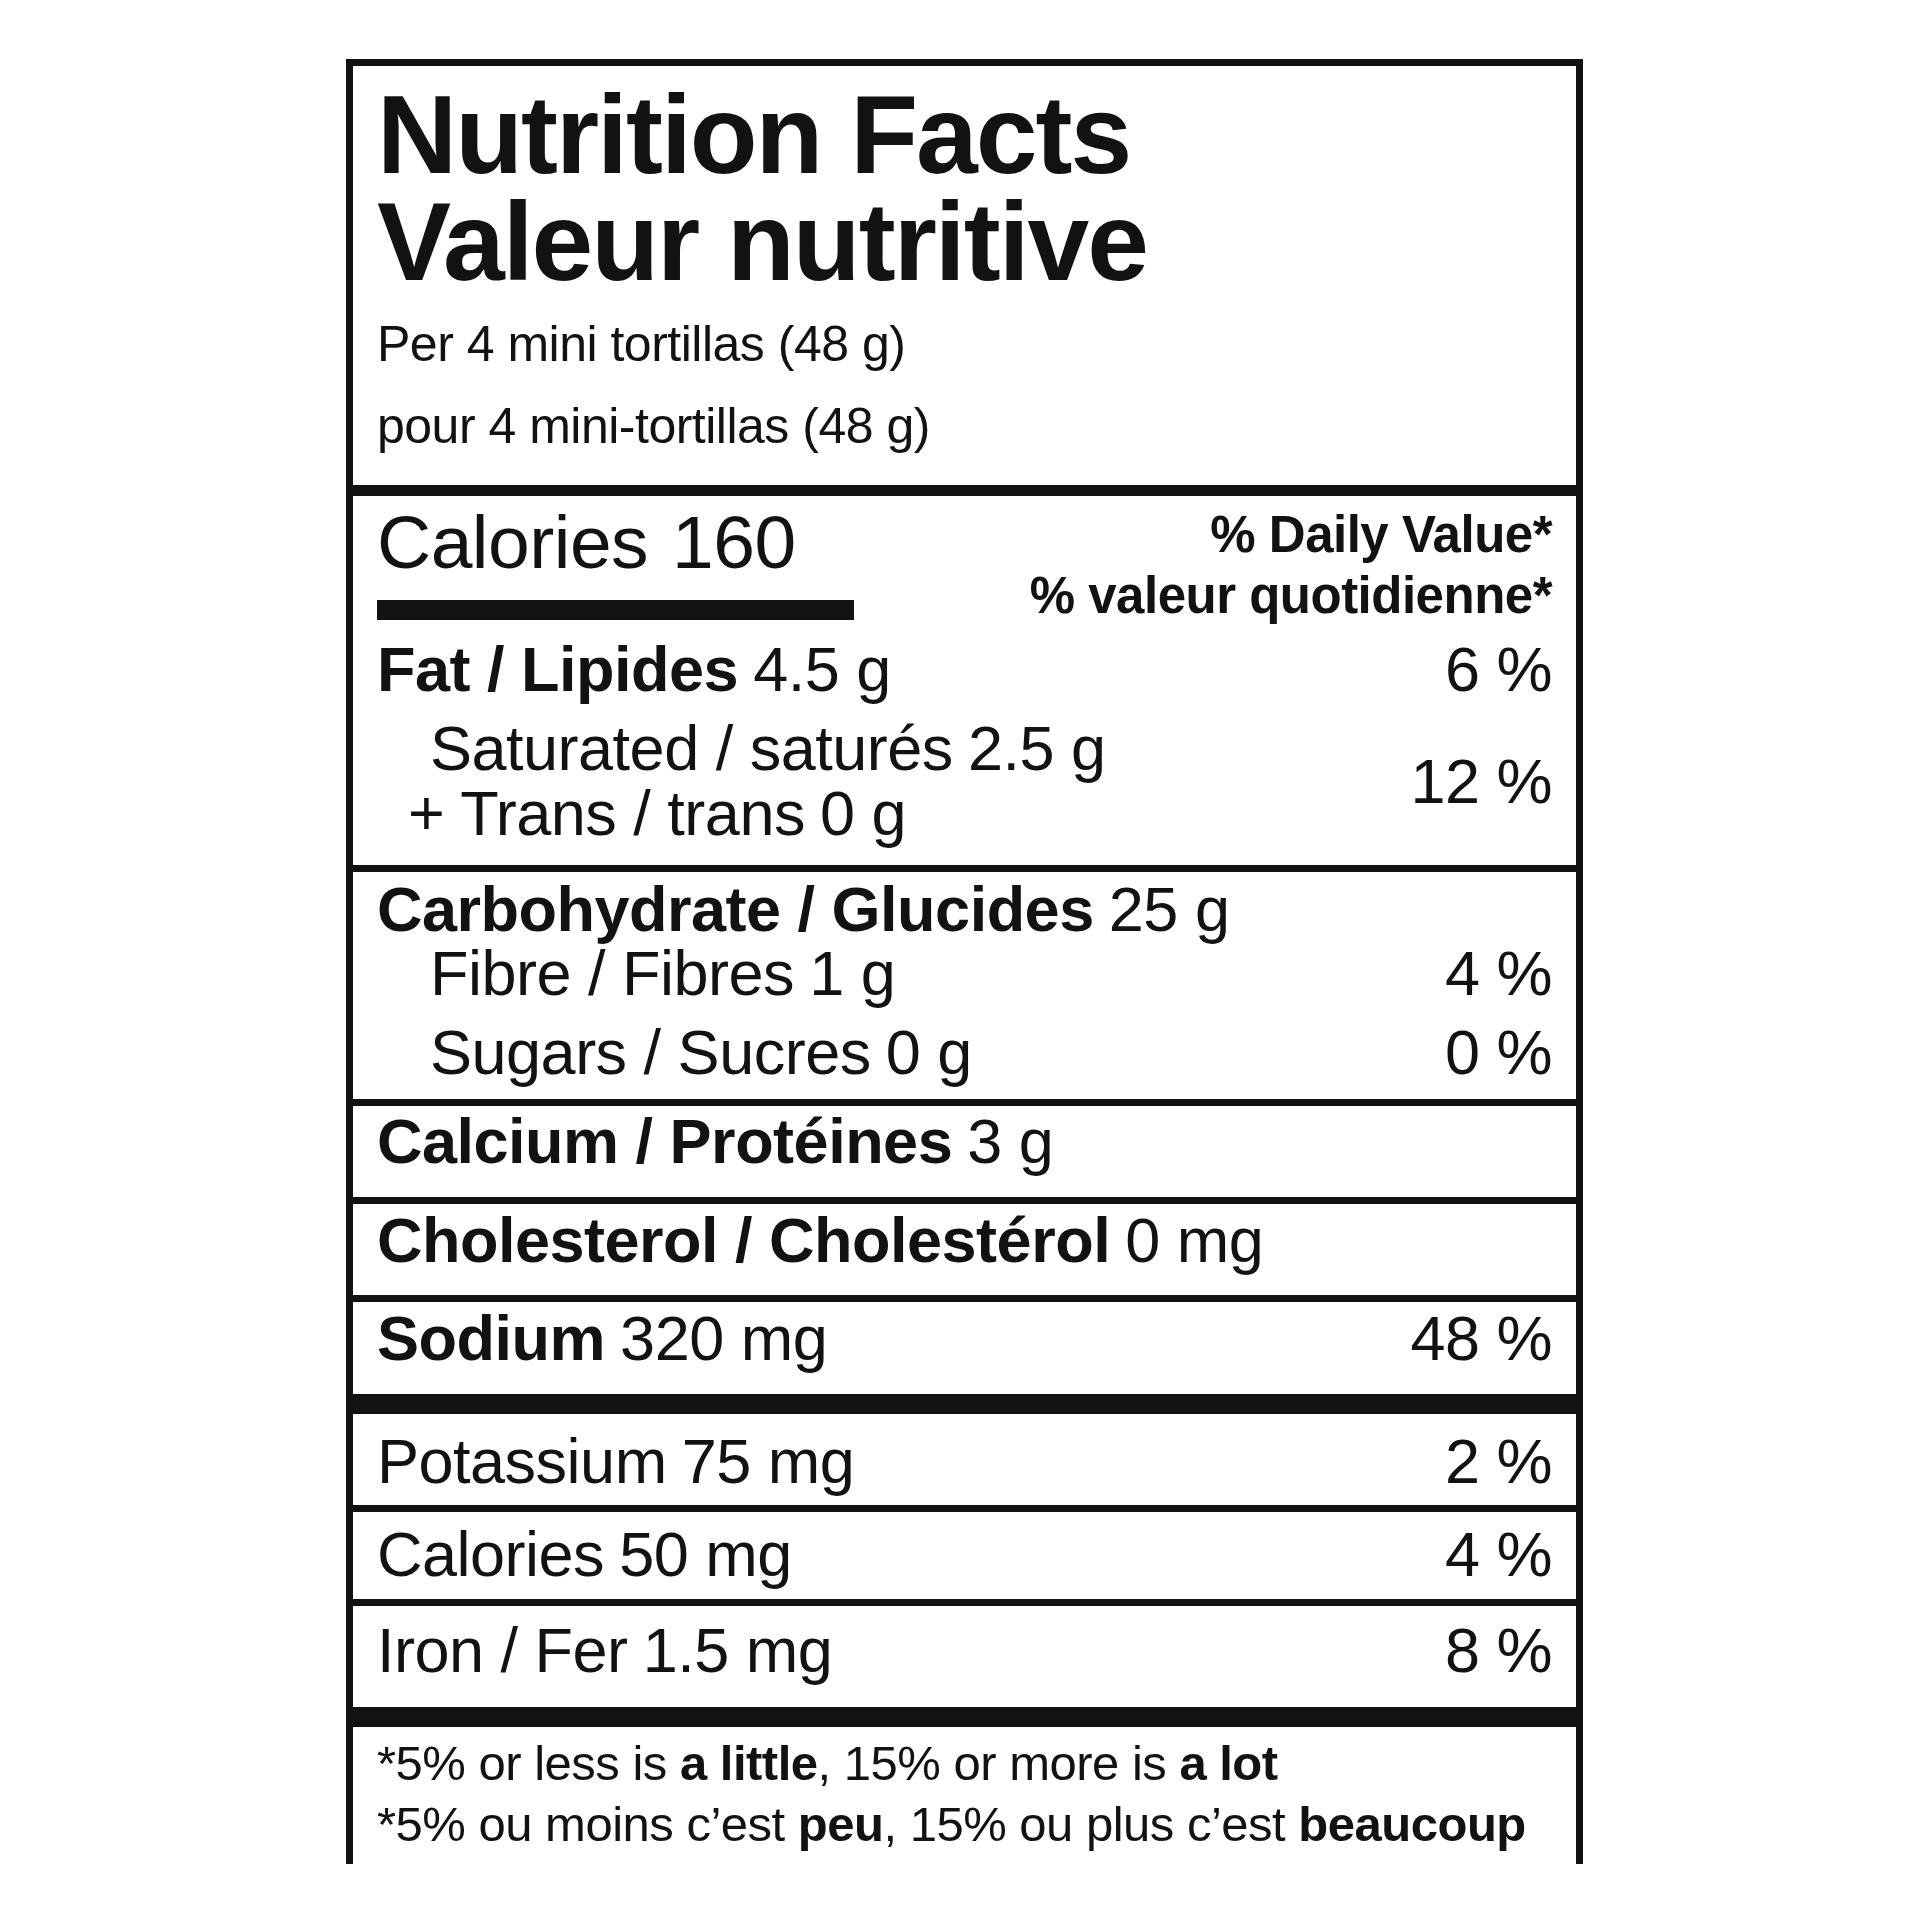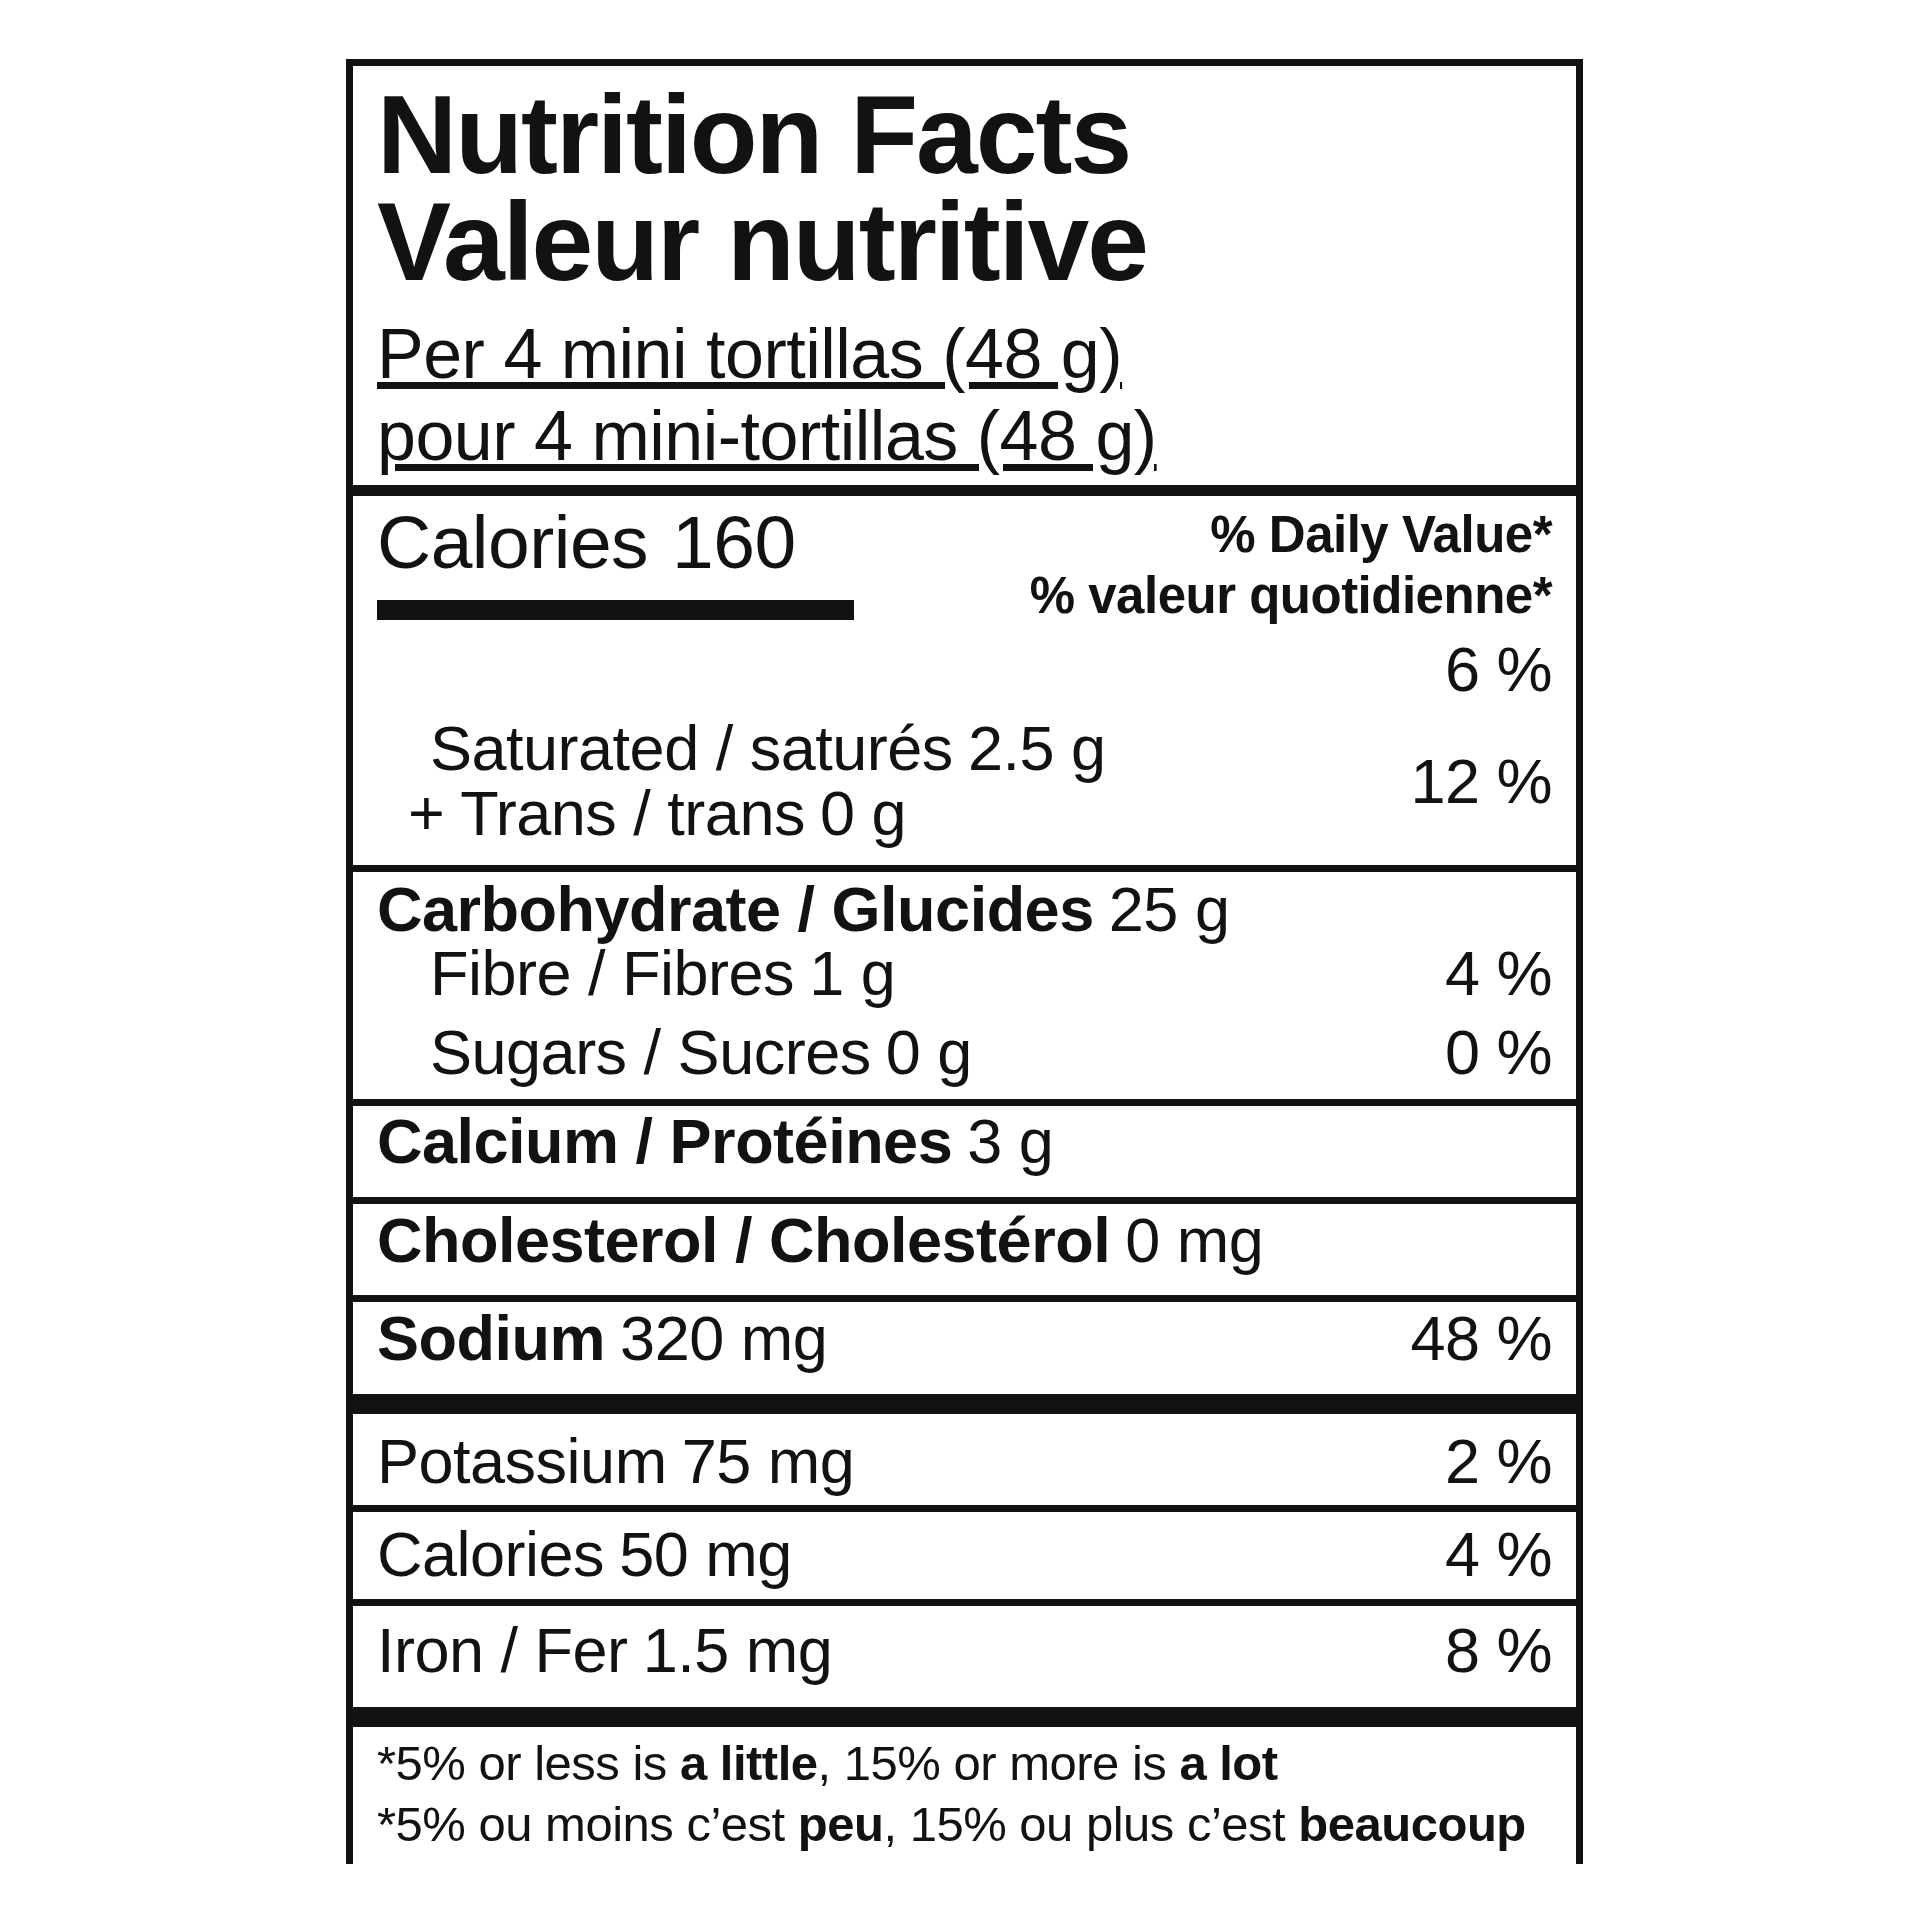--- a/index.html
+++ b/index.html
@@ -7,21 +7,21 @@
     width:1927px;height:1927px;background:#ffffff;
     font-family:"Liberation Sans", sans-serif;color:#121212;
   }
   .canvas{position:relative;width:1927px;height:1864px;background:#ffffff;overflow:hidden;}
   .nf-box{
     position:absolute;left:346px;top:59px;width:1223px;height:1804px;
     border:7px solid #121212;background:#ffffff;
   }
   .abs{position:absolute;line-height:1;white-space:nowrap;letter-spacing:-0.5px;}
   .title{font-size:111px;font-weight:bold;letter-spacing:-2px;left:24px;}
-  .serving{font-size:70px;left:24px;text-decoration:underline;}
+  .serving{font-size:50px;left:24px;}
   .row{font-size:63px;left:24px;}
   .row .amt{margin-left:0.24em;}
   .bold{font-weight:bold;}
   .indent1{left:77px;text-align:center;}
   .indent-plus{left:55px;}
   .dv{font-size:63px;right:24px;text-align:right;}
   .calories{font-size:75px;font-weight:normal;left:24px;}
   .calories .amt{margin-left:0.32em;}
   .dv-header{
     font-size:51px;font-weight:bold;right:24px;text-align:right;
@@ -49,20 +49,23 @@
 
     <div class="abs calories" style="top:439px">
       <span>Calories</span><span class="amt">160</span>
     </div>
     <div class="abs dv-header" style="top:438px">
       <div>% Daily Value*</div>
       <div>% valeur quotidienne*</div>
     </div>
     <div class="cal-bar" style="top:534px"></div>
 
+    <div class="abs row" style="top:572px">
+      <span class="bold">Fat / Lipides</span><span class="amt">4.5 g</span>
+    </div>
     <div class="abs dv" style="top:572px">6 %</div>
 
     <div class="abs row indent1" style="top:651px">
       <span>Saturated / saturés</span><span class="amt">2.5 g</span>
     </div>
     <div class="abs row indent-plus" style="top:716px">
       <span>+ Trans / trans</span><span class="amt">0 g</span>
     </div>
     <div class="abs dv" style="top:684px">12 %</div>
 

